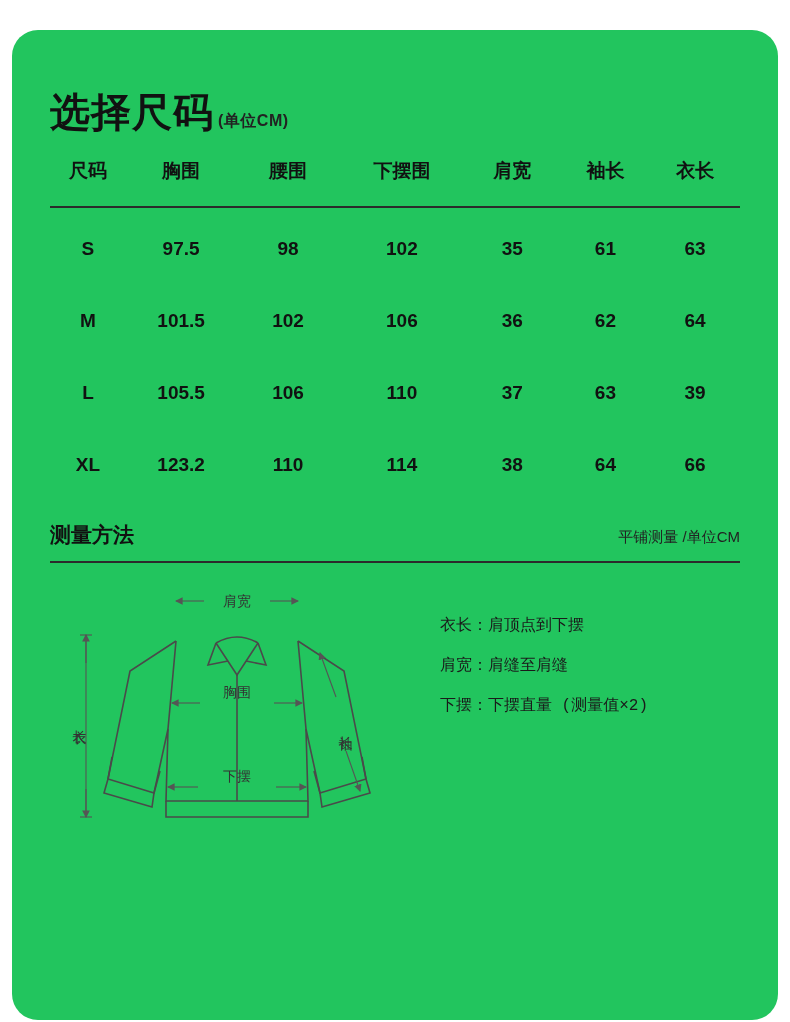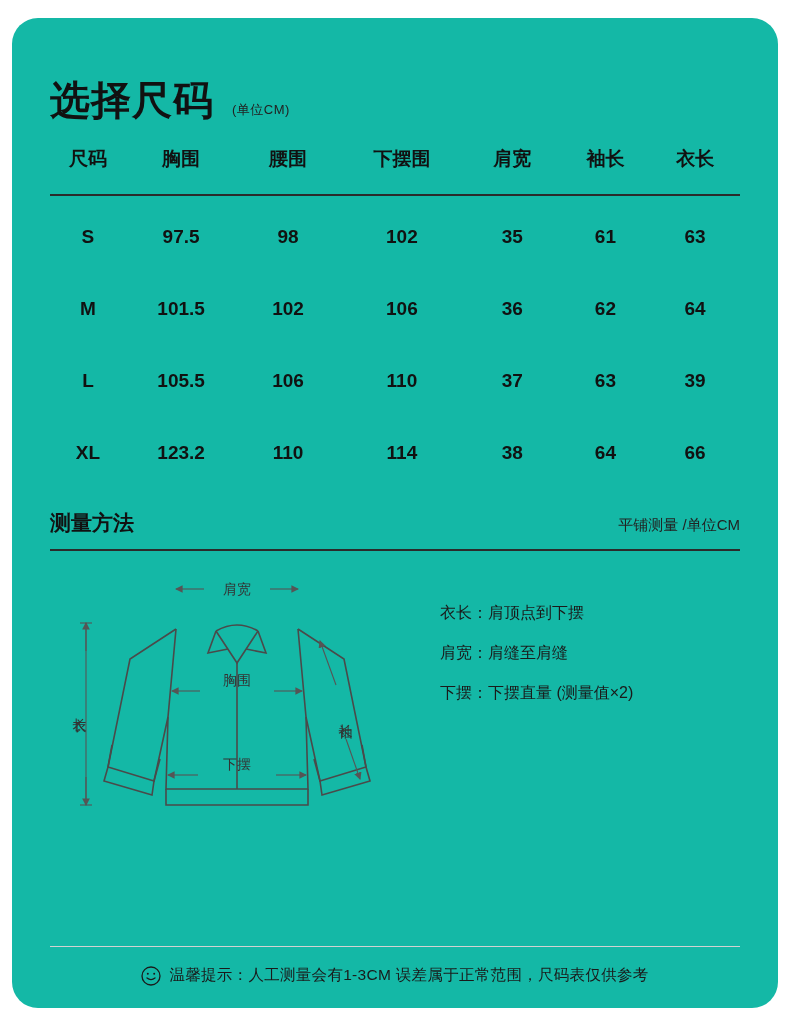--- a/index.html
+++ b/index.html
@@ -12,24 +12,24 @@
     width: 790px;
     height: 1022px;
     font-family: "Liberation Sans", "DejaVu Sans", sans-serif;
     color: #1a1a1a;
     position: relative;
     overflow: hidden;
   }
   .card {
     position: absolute;
     left: 12px;
-    top: 18px;
+    top: 30px;
     width: 766px;
     height: 990px;
-    background: #14b8a6;
+    background: #22c55e;
     border-radius: 26px;
     padding: 0 38px;
   }
 
   
   .header {
     position: relative;
     height: 118px;
   }
   .title-row {
@@ -40,24 +40,25 @@
     align-items: baseline;
   }
   .title-main {
     font-size: 40px;
     font-weight: bold;
     letter-spacing: 1px;
     color: #111;
     line-height: 1;
   }
   .title-unit {
-    font-size: 13px;
+    font-size: 16px;
     color: #222;
-    margin-left: 18px;
+    margin-left: 4px;
     letter-spacing: 0.5px;
+    font-weight: bold;
   }
   .size-word {
     position: absolute;
     right: 2px;
     top: 54px;
     font-family: "Liberation Serif", "DejaVu Serif", serif;
     font-size: 44px;
     color: #1a1a1a;
     letter-spacing: 1px;
     line-height: 1;
@@ -132,20 +133,21 @@
     left: 18px;
     top: 6px;
     width: 340px;
     height: 262px;
   }
   .legend {
     position: absolute;
     left: 390px;
     top: 42px;
     width: 350px;
+    font-family: Liberation Mono, monospace;
   }
   .legend-item {
     font-size: 16px;
     color: #1a1a1a;
     margin-bottom: 19px;
     white-space: nowrap;
   }
 
   
   .footer {
@@ -313,23 +315,14 @@
       </svg>
     </div>
 
     <div class="legend">
       <div class="legend-item">衣长：肩顶点到下摆</div>
       <div class="legend-item">肩宽：肩缝至肩缝</div>
       <div class="legend-item">下摆：下摆直量 (测量值×2)</div>
     </div>
   </div>
 
-  <div class="footer">
-    <svg class="smiley" viewBox="0 0 20 20">
-      <circle cx="10" cy="10" r="9" fill="none" stroke="#1a1a1a" stroke-width="1.3"></circle>
-      <circle cx="6.8" cy="7.8" r="1" fill="#1a1a1a"></circle>
-      <circle cx="13.2" cy="7.8" r="1" fill="#1a1a1a"></circle>
-      <path d="M6,12 Q10,15.2 14,12" fill="none" stroke="#1a1a1a" stroke-width="1.3" stroke-linecap="round"></path>
-    </svg>
-    <span class="footer-text">温馨提示：人工测量会有1-3CM 误差属于正常范围，尺码表仅供参考</span>
-  </div>
 
 </div>
 
 </body></html>

